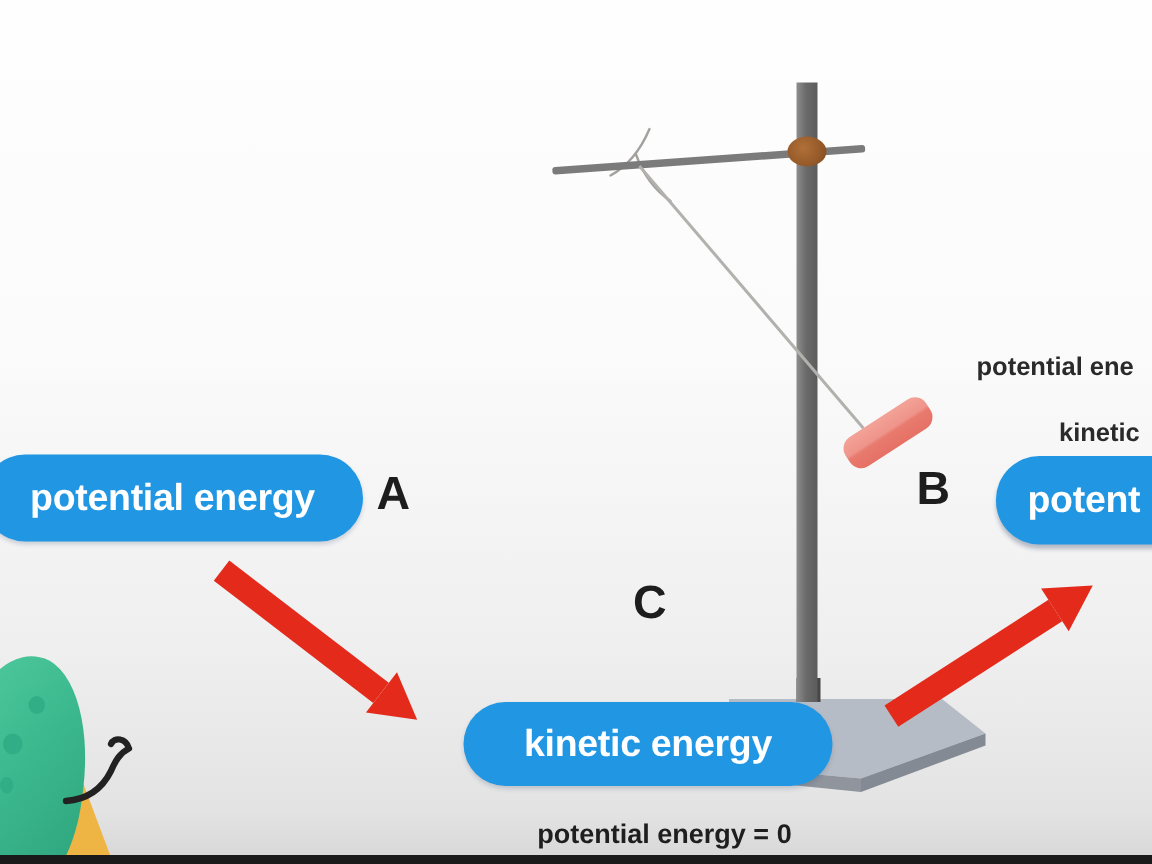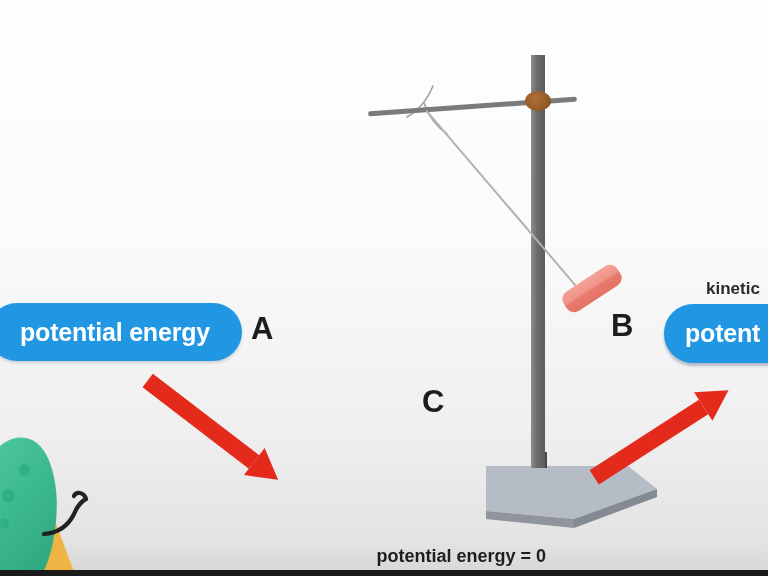--- a/index.html
+++ b/index.html
@@ -31,21 +31,21 @@
   #pill-left{left:-12px;top:303px;width:254px;height:58px;box-shadow:0 2px 3px rgba(60,80,110,.22);}
   #pill-center{left:309px;top:468px;width:246px;height:56px;box-shadow:0 2px 3px rgba(60,80,110,.22);}
   #pill-right{left:664px;top:304px;width:170px;height:59px;justify-content:flex-start;
               padding-left:21px;box-shadow:0 3px 3px rgba(45,65,95,.32);}
 
   
   .marker{position:absolute;font-size:31px;font-weight:bold;color:#1d1d1d;z-index:10;line-height:1;}
   #marker-a{left:251px;top:313px;} #marker-b{left:611px;top:310px;} #marker-c{left:422px;top:386px;}
   .note{position:absolute;font-size:17px;font-weight:600;color:#2a2a2a;white-space:nowrap;z-index:10;line-height:1;}
   #note-line1{left:651px;top:236px;} #note-line2{left:706px;top:280px;}
-  #equation{left:340px;top:547px;width:206px;text-align:right;font-size:18px;font-weight:bold;
+  #equation{left:340px;top:547px;width:206px;text-align:center;font-size:18px;font-weight:bold;
             color:#1e1e1e;z-index:10;line-height:1;}
 
   
   .arrow{position:absolute;display:flex;align-items:center;transform-origin:0 50%;z-index:9;}
   .arrow .shaft{height:17px;background:#e32a1b;}
   .arrow .head{width:0;height:0;border-top:17px solid transparent;
                border-bottom:17px solid transparent;border-left:30px solid #e32a1b;}
   #arrow-left{left:148px;top:363px;transform:rotate(37.5deg);}
   #arrow-left .shaft{width:134px;}
   #arrow-right{left:594px;top:460px;transform:rotate(-32.8deg);}
@@ -80,26 +80,28 @@
     <path d="M433,86 C427,100 418,111 407,117 M424,103 C429,117 437,127 447,134" stroke="#a3a19e" stroke-width="1.6" fill="none" stroke-linecap="round"></path>
   </svg>
 
   <div id="pole" class="abs"></div>
   <div id="rod" class="abs"></div>
   <div id="knob" class="abs"></div>
   <div id="string" class="abs"></div>
   <div id="eraser" class="abs"></div>
 
   <div id="pill-left" class="pill">potential energy</div>
+  <div id="pill-center" class="pill">kinetic energy</div>
   <div id="pill-right" class="pill">potent</div>
 
   <div id="marker-a" class="marker">A</div>
   <div id="marker-b" class="marker">B</div>
   <div id="marker-c" class="marker">C</div>
 
+  <div id="note-line1" class="note">potential ene</div>
   <div id="note-line2" class="note">kinetic</div>
 
   <div id="equation" class="abs">potential energy = 0</div>
 
   <div id="arrow-left" class="arrow">
     <div class="shaft"></div>
     <div class="head"></div>
   </div>
   <div id="arrow-right" class="arrow">
     <div class="shaft"></div>

